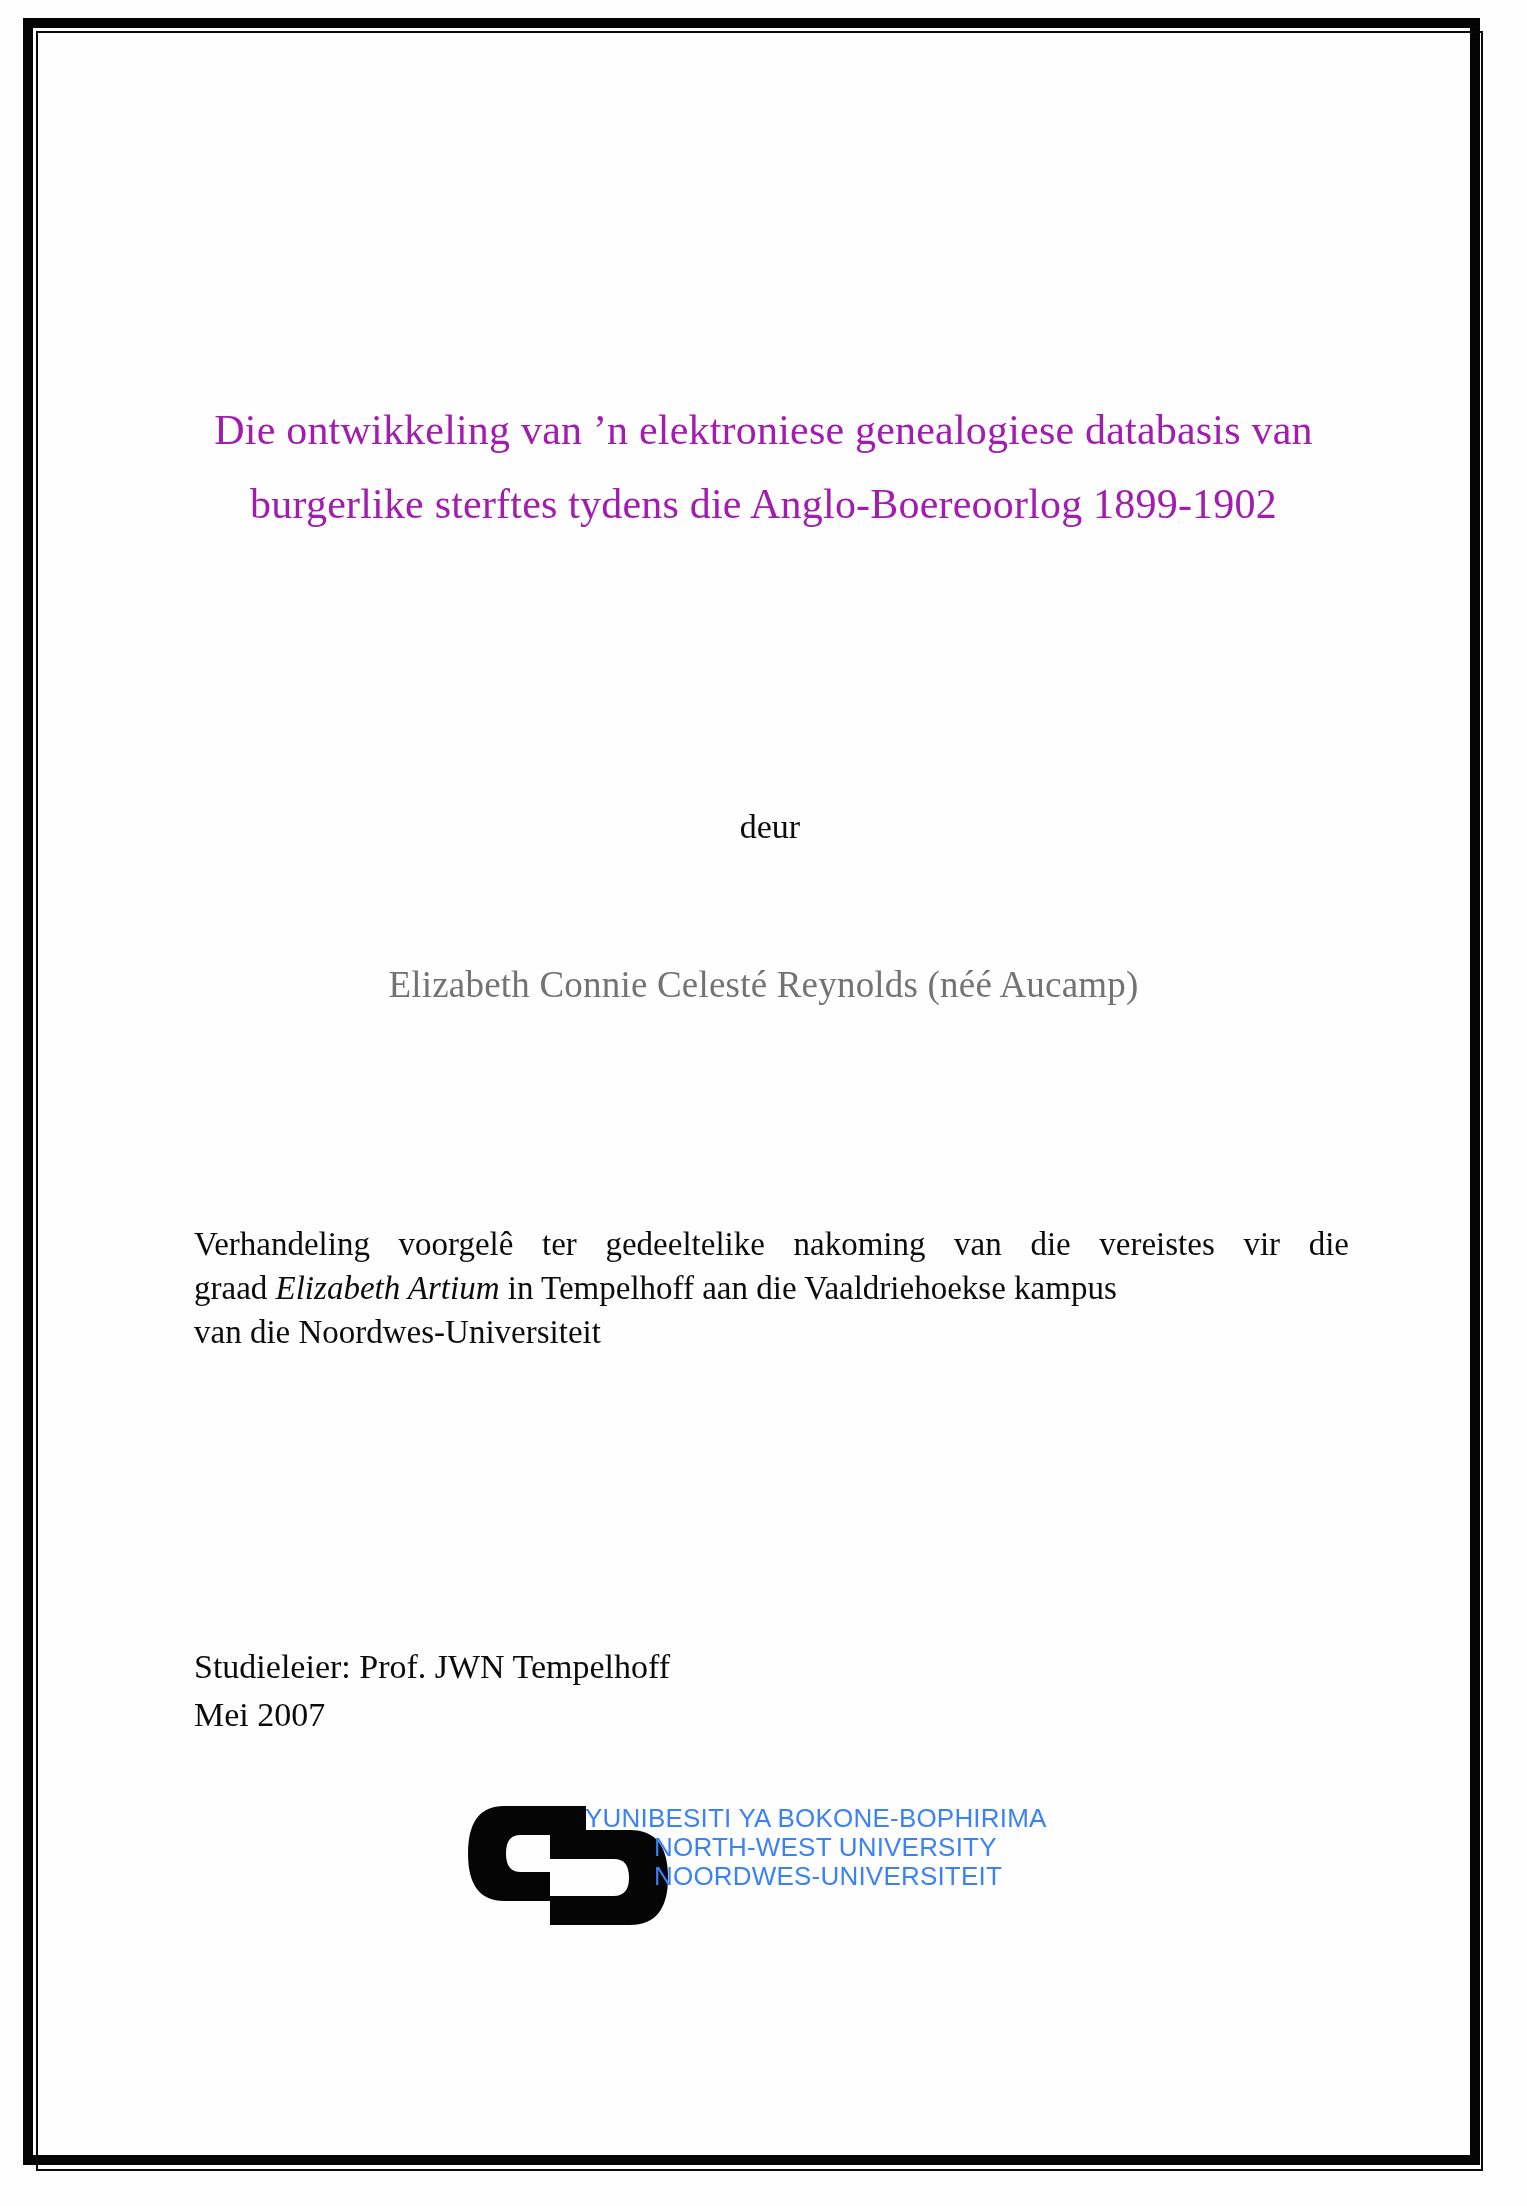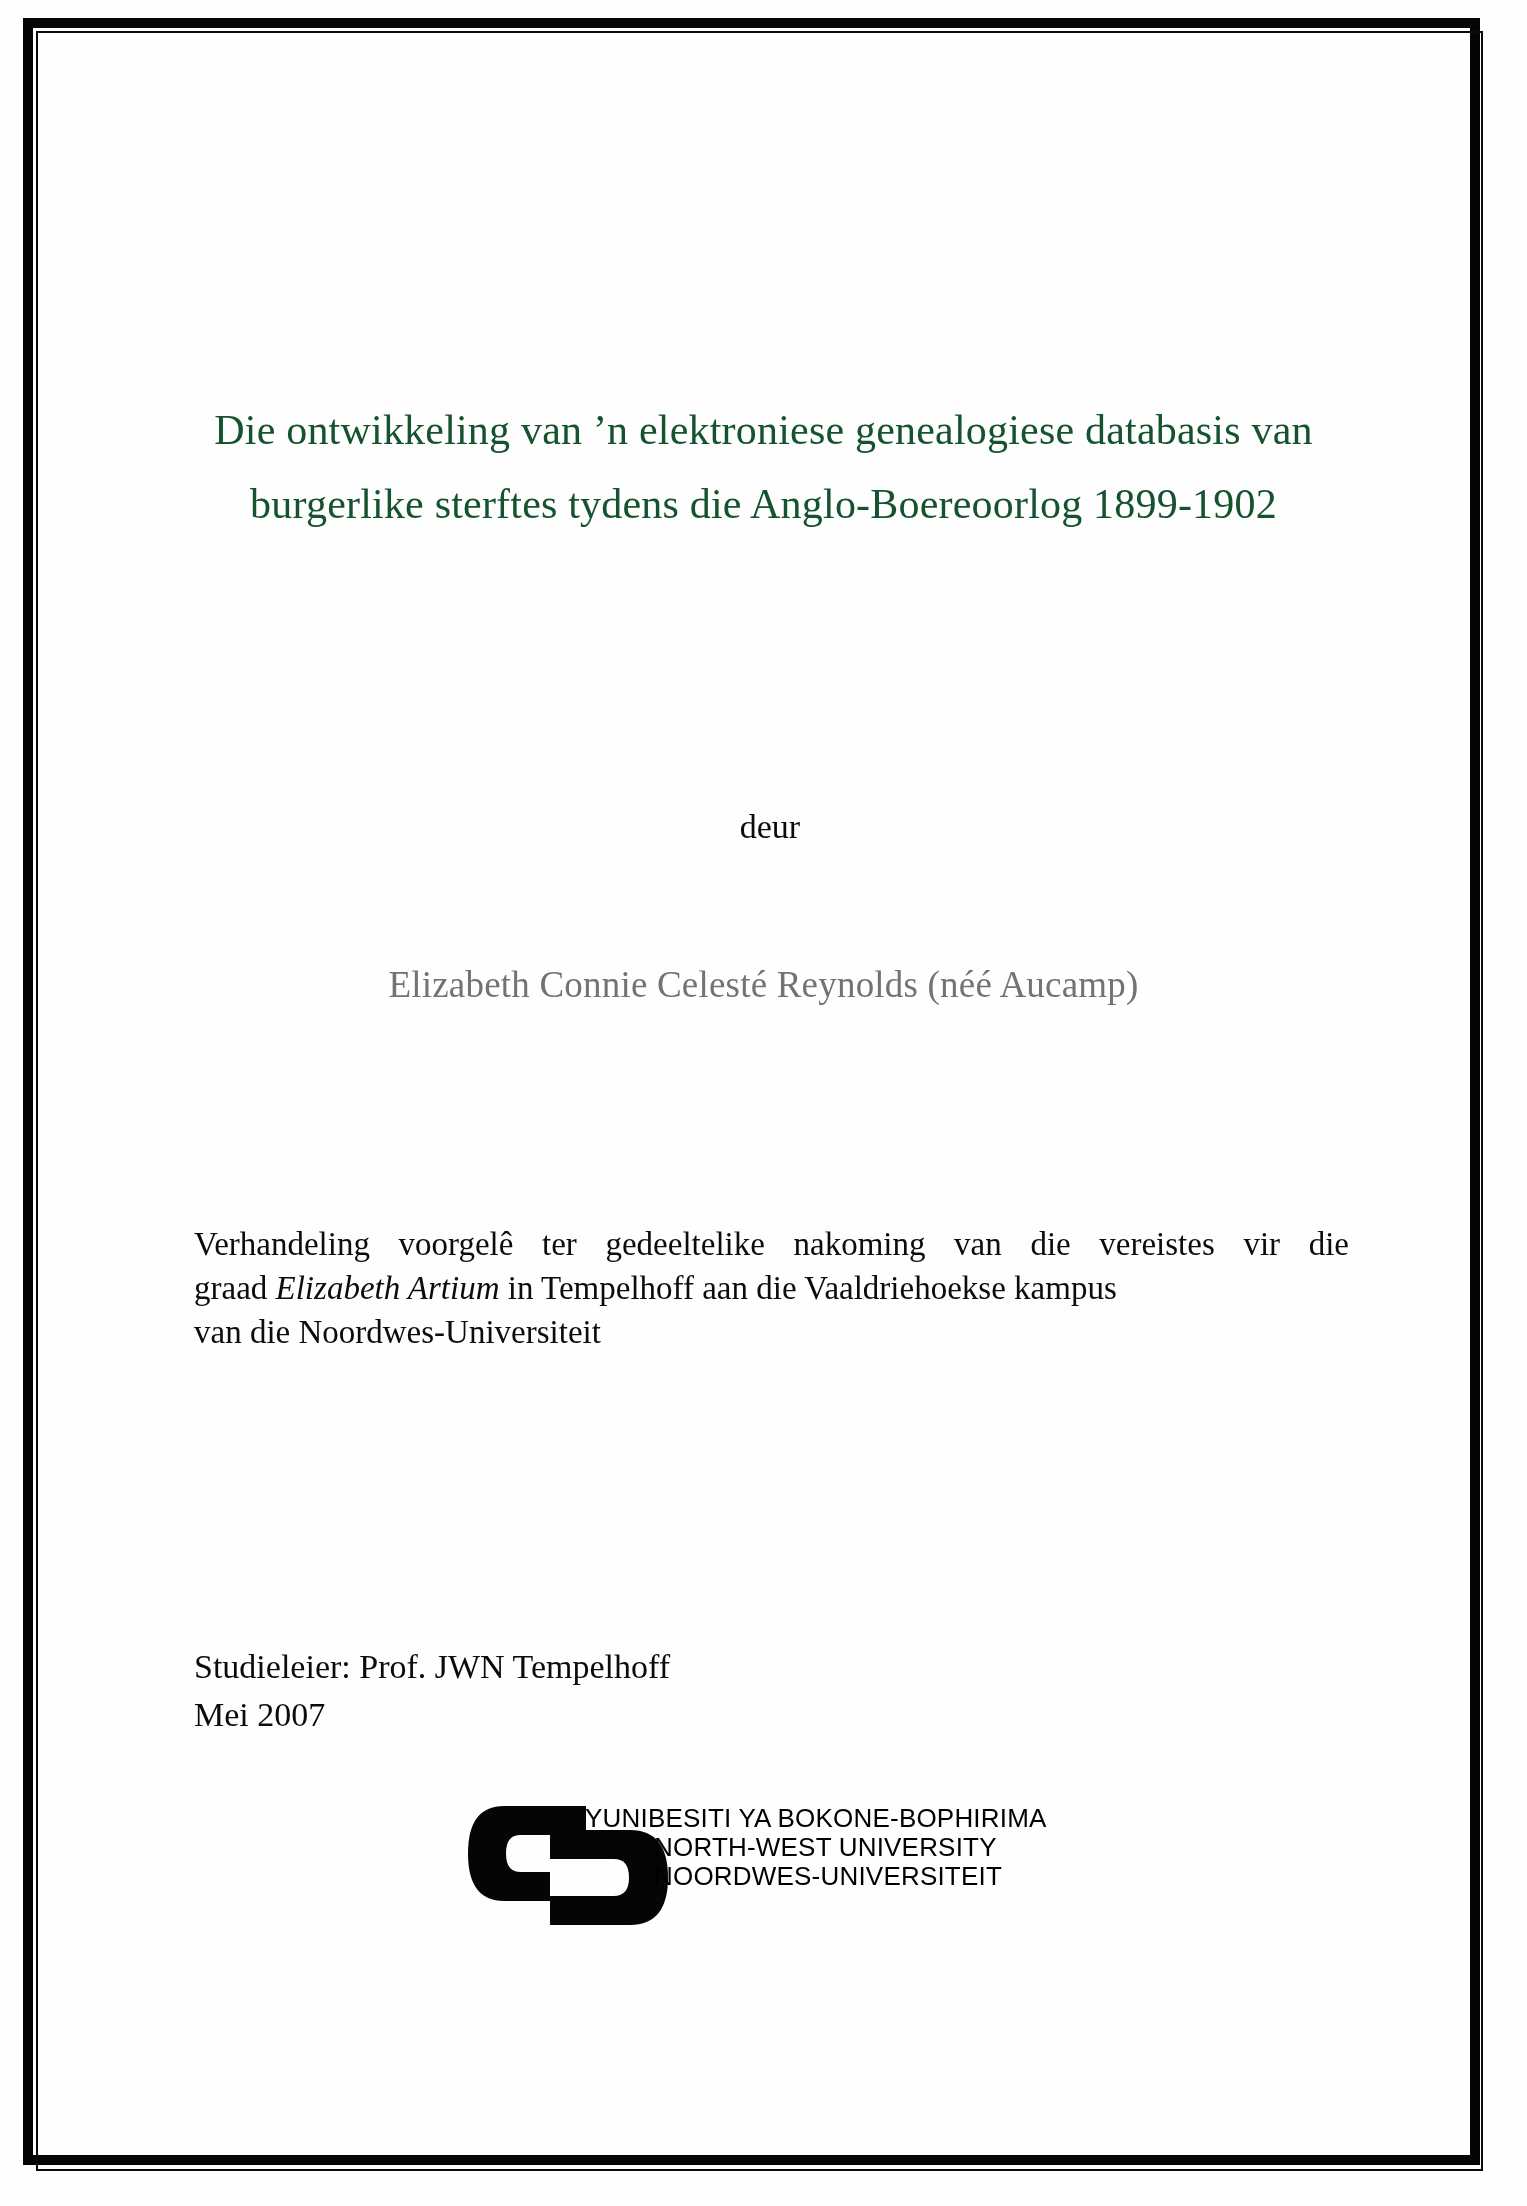--- a/index.html
+++ b/index.html
@@ -36,21 +36,21 @@
   }
   .title-block {
     position: absolute;
     left: 120px;
     top: 393px;
     width: 1287px;
     text-align: center;
     font-size: 42px;
     line-height: 74px;
     letter-spacing: 0.2px;
-    color: #14532d;
+    color: #a21caf;
   }
   .byline {
     position: absolute;
     left: 0;
     top: 808px;
     width: 1540px;
     text-align: center;
     font-size: 34px;
     color: #0b0b0b;
   }
@@ -104,21 +104,21 @@
   }
   .logo-text {
     position: absolute;
     left: 117px;
     top: 0;
     font-family: "Liberation Sans", "DejaVu Sans", sans-serif;
     font-size: 26px;
     line-height: 29px;
     letter-spacing: 0.2px;
     white-space: nowrap;
-    color: #000000;
+    color: #3b82f6;
   }
   .logo-text .indent {
     margin-left: 69px;
   }
 </style>
 </head>
 <body>
 
 <div class="page">
 

